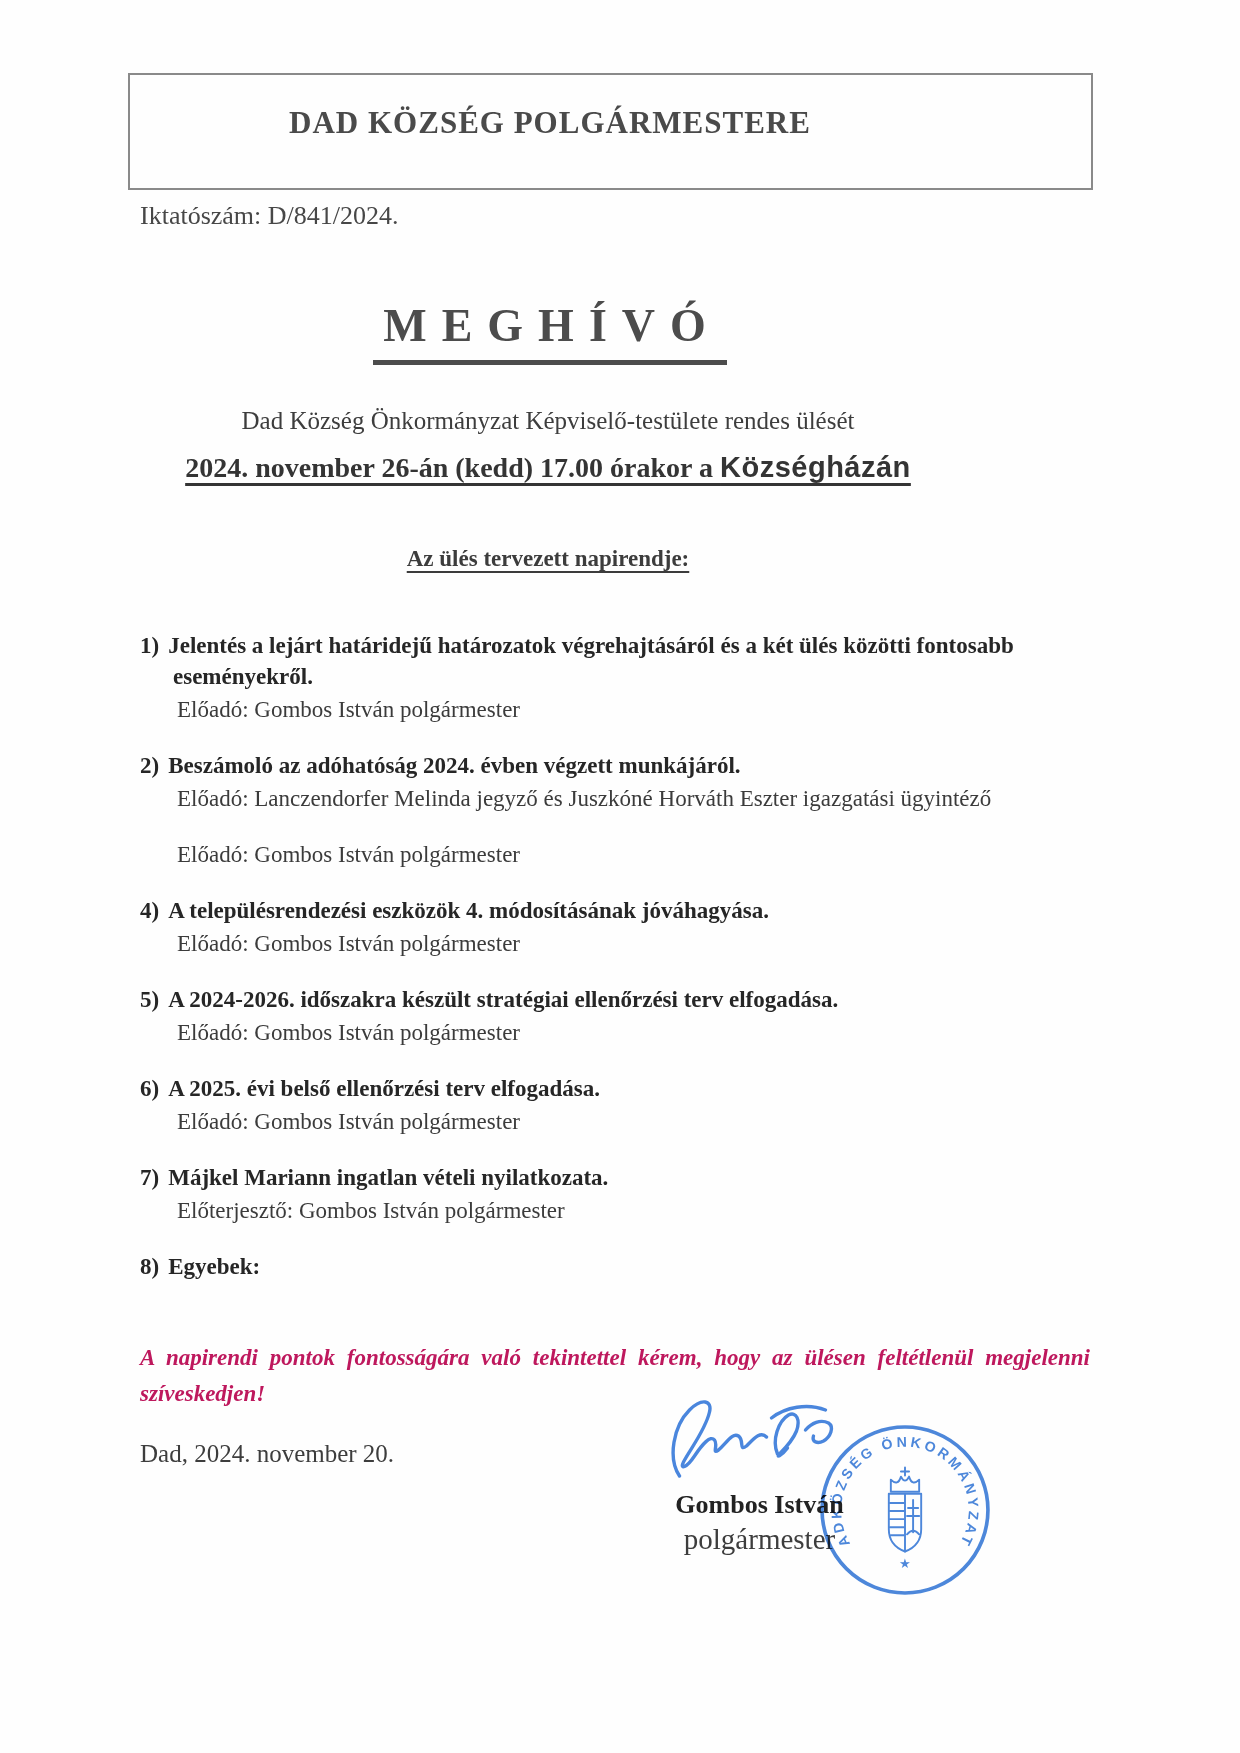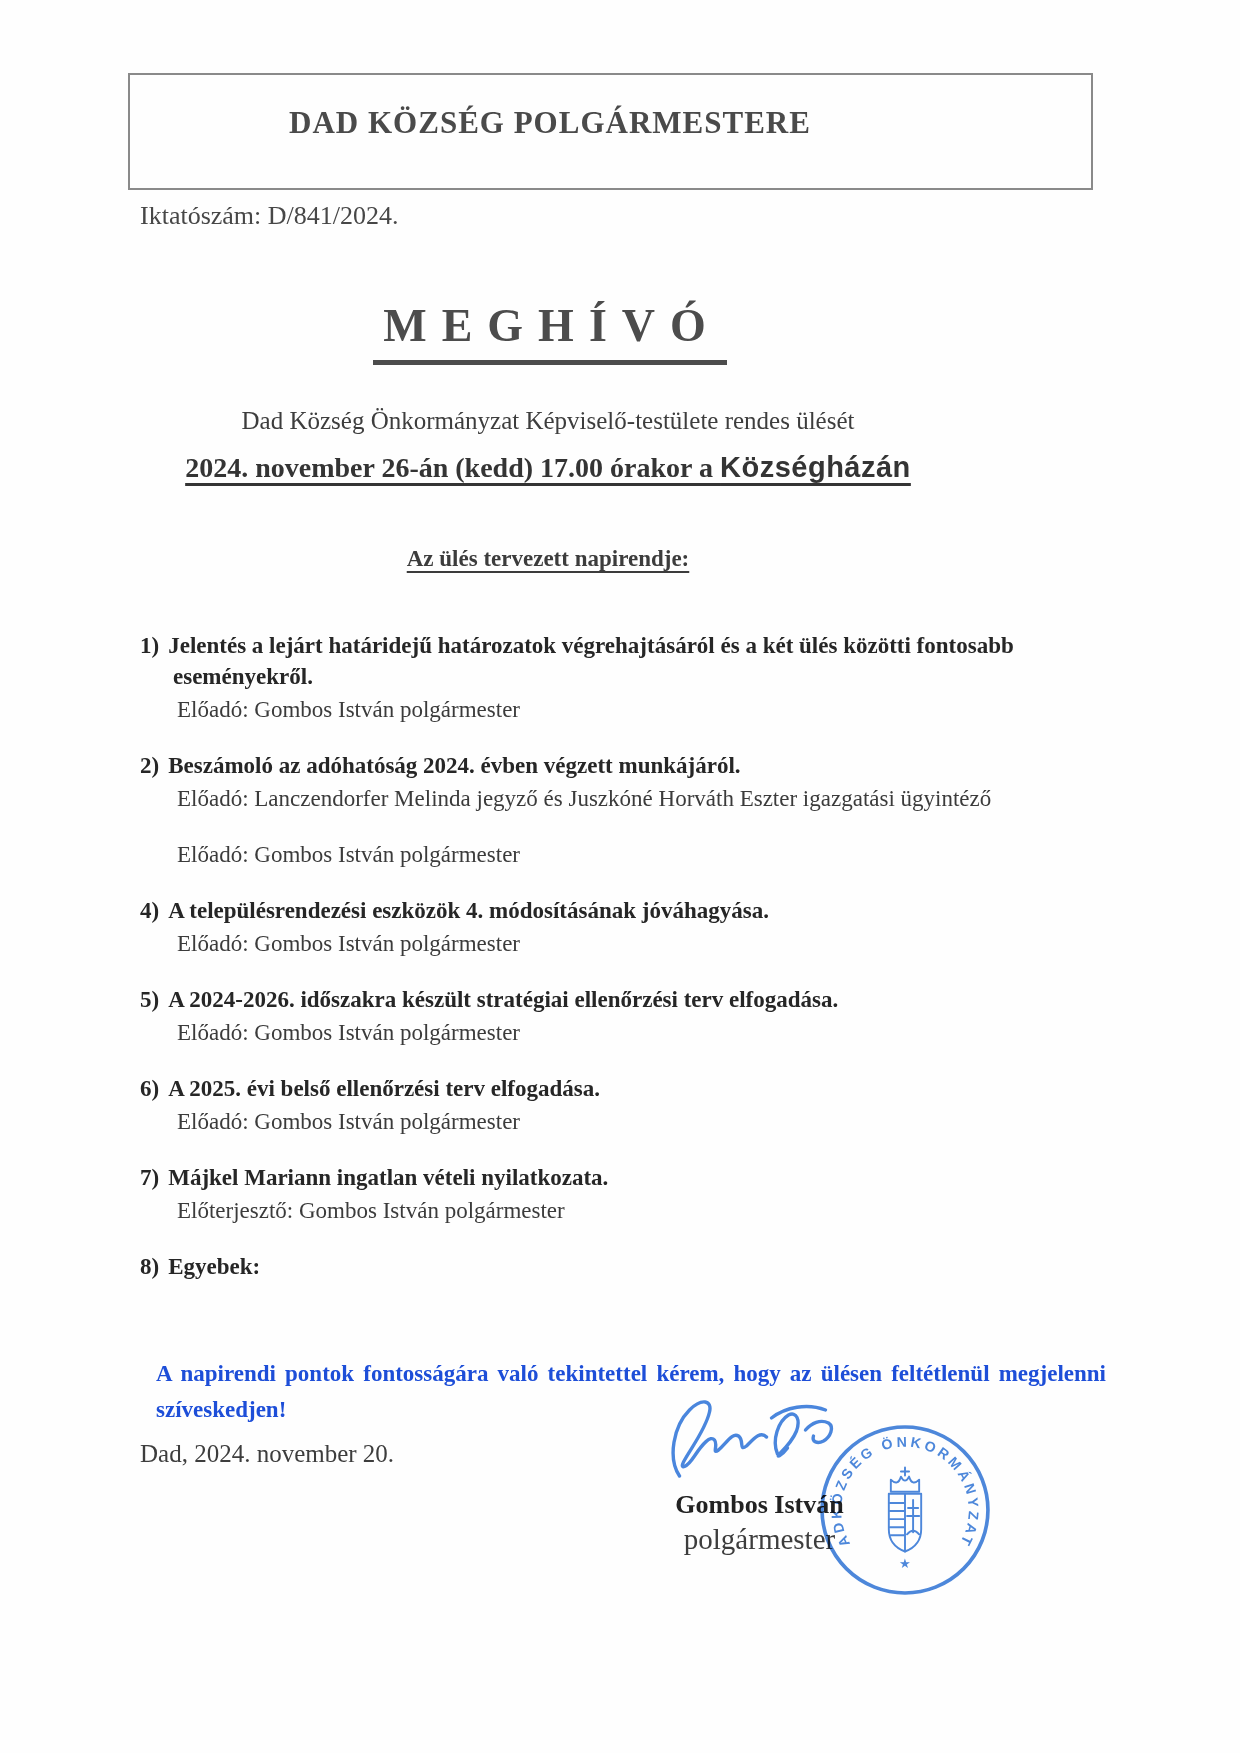--- a/index.html
+++ b/index.html
@@ -75,23 +75,24 @@
     font-size:23px;font-weight:bold;color:#262626;line-height:31px;
     padding-left:33px;text-indent:-33px;
   }
   .agenda-num{margin-right:9px;}
   .agenda-presenter{
     font-size:23px;color:#3b3b3b;line-height:31px;padding-left:37px;margin-top:2px;
   }
   .agenda-presenter:empty{display:none;}
   
   .closing{
-    position:absolute;left:140px;top:1340px;width:950px;margin:16px;
-    font-size:23px;font-weight:bold;color:#1d4ed8;line-height:36px;
+    position:absolute;left:140px;top:1340px;width:950px;margin:0;
+    font-size:23px;font-weight:bold;color:#be185d;line-height:36px;
     text-align:justify;
+    font-style:italic;
   }
   
   .date-line{
     position:absolute;left:140px;top:1440px;font-size:25px;color:#3d3d3d;
   }
   
   .sig-block{
     position:absolute;left:642px;top:1388px;width:235px;text-align:center;
   }
   .sig-svg{display:block;margin:0 auto;width:205px;height:100px;}

